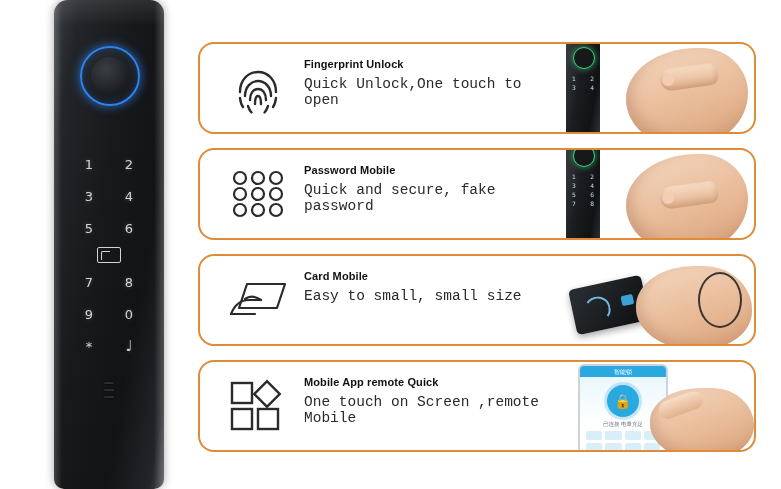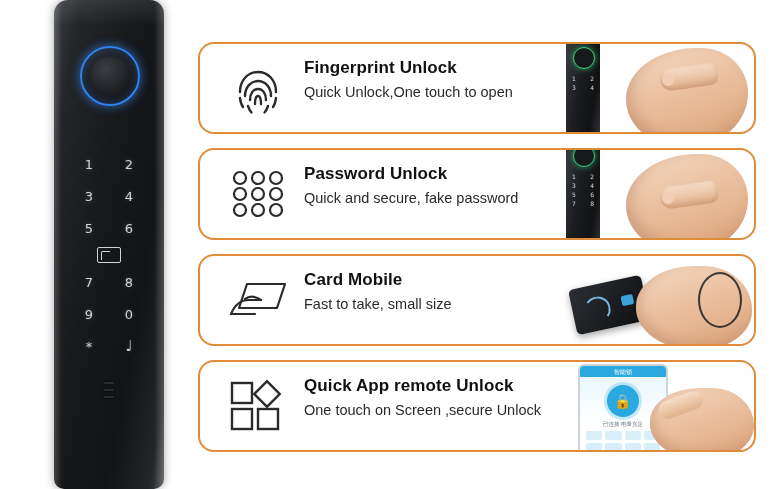--- a/index.html
+++ b/index.html
@@ -158,32 +158,32 @@
     align-items: center;
     justify-content: center;
   }
   .card-text {
     position: absolute;
     left: 104px;
     top: 14px;
     right: 200px;
   }
   .card-title {
-    font-size: 17px;
+    font-size: 11px;
     font-weight: bold;
     color: #111111;
     letter-spacing: 0.1px;
     margin: 0 0 6px 0;
     font-family: "Liberation Sans", sans-serif;
   }
   .card-sub {
     font-size: 14.5px;
     color: #2a2a2a;
     margin: 0;
-    font-family: Liberation Sans, sans-serif;
+    font-family: Liberation Mono, monospace;
   }
   .card-photo {
     position: absolute;
     right: 0;
     top: 0;
     bottom: 0;
     width: 196px;
     overflow: hidden;
   }
 
@@ -491,21 +491,21 @@
             <circle cx="13" cy="28" r="6"></circle>
               <circle cx="31" cy="28" r="6"></circle>
               <circle cx="49" cy="28" r="6"></circle>
             <circle cx="13" cy="44" r="6"></circle>
               <circle cx="31" cy="44" r="6"></circle>
               <circle cx="49" cy="44" r="6"></circle>
           </g>
         </svg>
       </div>
       <div class="card-text">
-        <p class="card-title">Password Unlock</p>
+        <p class="card-title">Password Mobile</p>
         <p class="card-sub">Quick and secure, fake password</p>
       </div>
       <div class="card-photo">
         <div class="mini-lock" style="height:120px;top:-14px;">
           <div class="ml-ring"></div>
           <div class="ml-keys">
             <div>
                 <span>1</span>
                 <span>2</span>
               </div>
@@ -537,21 +537,21 @@
           <g fill="none" stroke="#2b2b2b" stroke-width="2.2" stroke-linejoin="round" stroke-linecap="round">
             <path d="M22 10 L60 10 L52 34 L14 34 Z"></path>
             <path d="M6 40 C10 30 16 26 24 26 L36 26"></path>
             <path d="M36 26 C30 22 24 22 20 25"></path>
             <path d="M6 40 L30 40"></path>
           </g>
         </svg>
       </div>
       <div class="card-text">
         <p class="card-title">Card Mobile</p>
-        <p class="card-sub">Fast to take, small size</p>
+        <p class="card-sub">Easy to small, small size</p>
       </div>
       <div class="card-photo">
         <div class="rf-card">
           <div class="rf-wave"></div>
           <div class="rf-chip"></div>
         </div>
         <div class="hand hand-2"></div>
         <div class="ring-loop"></div>
       </div>
     </div>
@@ -561,22 +561,22 @@
         <svg width="64" height="58" viewBox="0 0 64 58" aria-hidden="true">
           <g fill="none" stroke="#2b2b2b" stroke-width="2.4">
             <rect x="6" y="6" width="20" height="20"></rect>
             <rect x="6" y="32" width="20" height="20"></rect>
             <rect x="32" y="32" width="20" height="20"></rect>
             <rect x="32" y="8" width="18" height="18" transform="rotate(45 41 17)"></rect>
           </g>
         </svg>
       </div>
       <div class="card-text">
-        <p class="card-title">Quick App remote Unlock</p>
-        <p class="card-sub">One touch on Screen ,secure Unlock</p>
+        <p class="card-title">Mobile App remote Quick</p>
+        <p class="card-sub">One touch on Screen ,remote Mobile</p>
       </div>
       <div class="card-photo">
         <div class="phone">
           <div class="phone-bar">智能锁</div>
           <div class="phone-body">
             <div class="phone-circle">🔒</div>
             <div class="phone-label">已连接  电量充足</div>
             <div class="phone-grid">
               <i></i>
                 <i></i>

